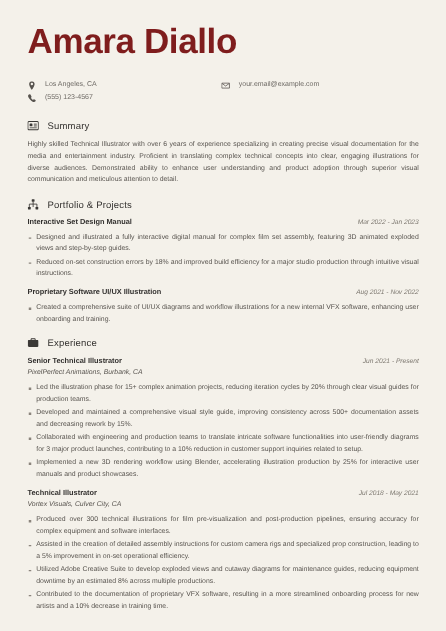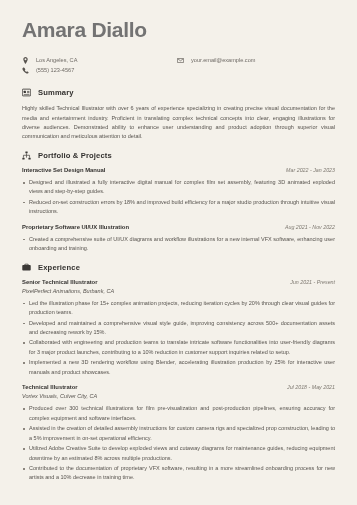--- a/index.html
+++ b/index.html
@@ -16,24 +16,24 @@
   }
   .page {
     width: 357px;
     height: 505px;
     box-sizing: border-box;
     padding: 18px 22px 10px 22px;
     background: #f4f1ea;
     position: relative;
   }
   .name {
-    font-size: 21px;
+    font-size: 28px;
     font-weight: bold;
     letter-spacing: -0.3px;
-    color: #737373;
+    color: #7f1d1d;
     line-height: 1.1;
     margin: 0 0 16px 0;
   }
   .contact {
     display: flex;
     flex-direction: row;
     margin-bottom: 14px;
   }
   .contact-col {
     display: flex;
@@ -73,21 +73,21 @@
     height: 9px;
     flex: 0 0 9px;
     display: flex;
     align-items: center;
     justify-content: center;
     color: #3b3936;
   }
   .section-icon svg { display: block; }
   .section-title {
     font-size: 7.6px;
-    font-weight: bold;
+    font-weight: normal;
     color: #33312f;
     letter-spacing: 0.15px;
   }
 
   .summary-text {
     font-size: 5.5px;
     line-height: 1.72;
     color: #57534e;
     text-align: justify;
     margin: 0;

